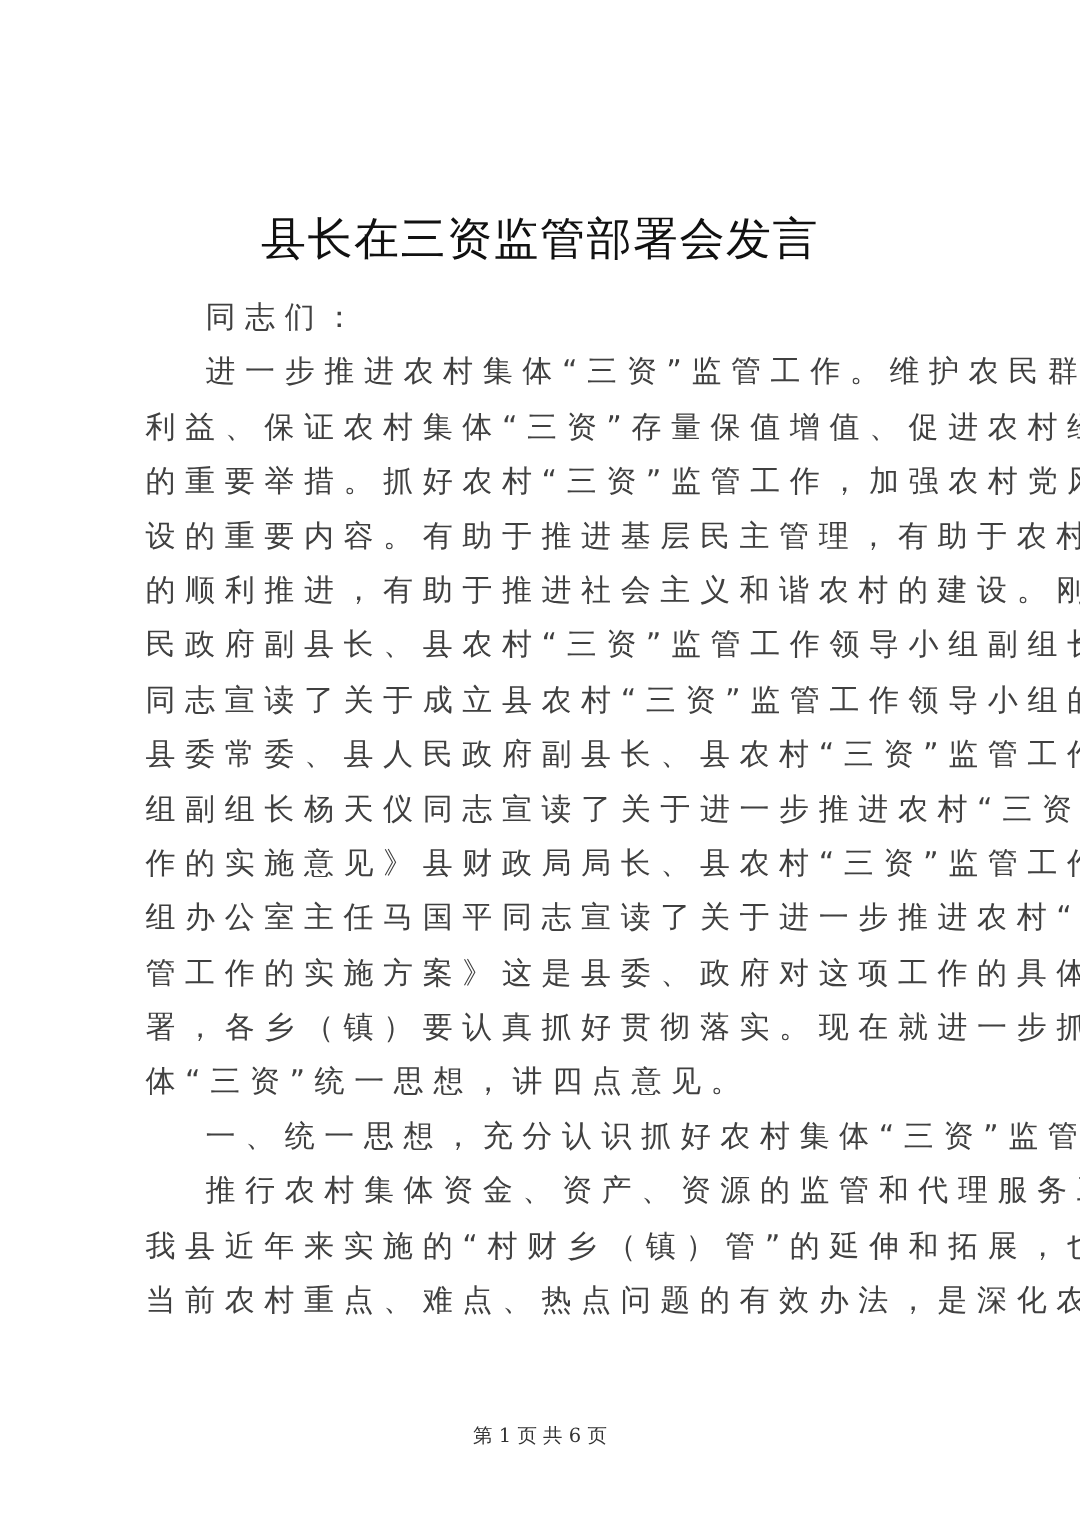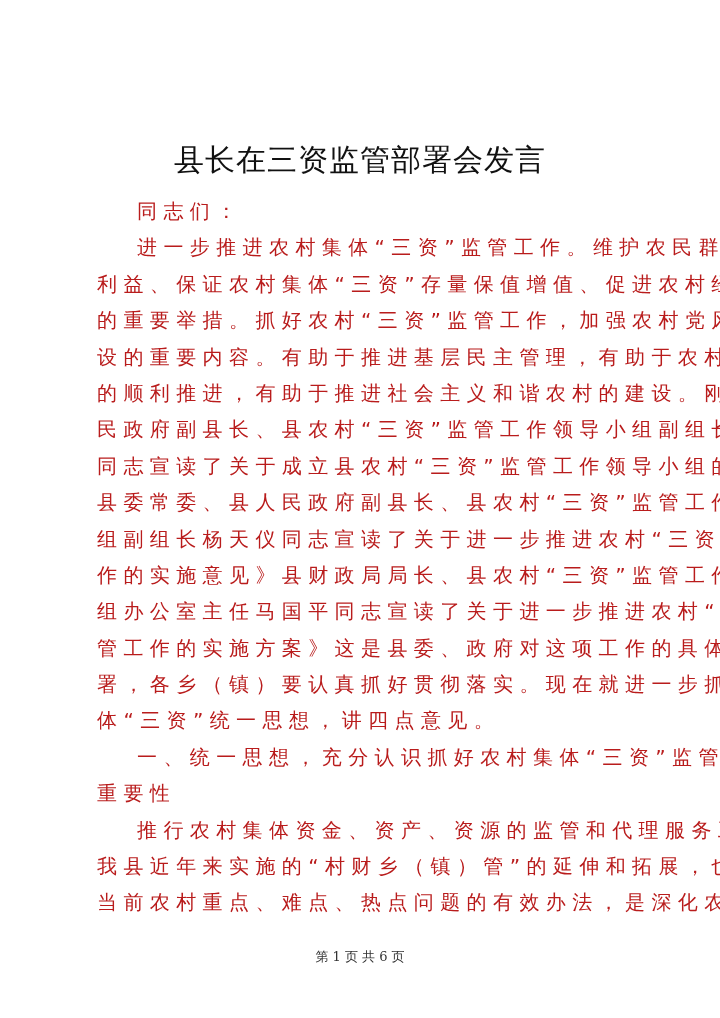--- a/index.html
+++ b/index.html
@@ -37,21 +37,21 @@
       position: absolute;
       top: 179px;
       left: 97px;
       width: 540px;
     }
     .line {
       height: 36.4px;
       line-height: 36.4px;
       font-size: 20px;
       white-space: nowrap;
-      color: #b91c1c;
+      color: #404040;
       font-family: "DejaVu Sans", "Liberation Sans", sans-serif;
       letter-spacing: 6.4px;
     }
     .line.indent {
       padding-left: 40px;
     }
     .footer {
       position: absolute;
       top: 934px;
       left: 0;
@@ -78,20 +78,19 @@
     <div class="line">民政府副县长、县农村“三资”监管工作领导小组副组长杨荣泉</div>
     <div class="line">同志宣读了关于成立县农村“三资”监管工作领导小组的通知》</div>
     <div class="line">县委常委、县人民政府副县长、县农村“三资”监管工作领导小</div>
     <div class="line">组副组长杨天仪同志宣读了关于进一步推进农村“三资”监管工</div>
     <div class="line">作的实施意见》县财政局局长、县农村“三资”监管工作领导小</div>
     <div class="line">组办公室主任马国平同志宣读了关于进一步推进农村“三资”监</div>
     <div class="line">管工作的实施方案》这是县委、政府对这项工作的具体要求和部</div>
     <div class="line">署，各乡（镇）要认真抓好贯彻落实。现在就进一步抓好农村集</div>
     <div class="line">体“三资”统一思想，讲四点意见。</div>
     <div class="line indent">一、统一思想，充分认识抓好农村集体“三资”监管工作的</div>
-    <div class="line">重要性</div>
     <div class="line indent">推行农村集体资金、资产、资源的监管和代理服务工作，是</div>
     <div class="line">我县近年来实施的“村财乡（镇）管”的延伸和拓展，也是破解</div>
     <div class="line">当前农村重点、难点、热点问题的有效办法，是深化农村经营管</div>
   </div>
 
   <div class="footer">第 1 页  共 6 页</div>
 </div>
 
 </body></html>

